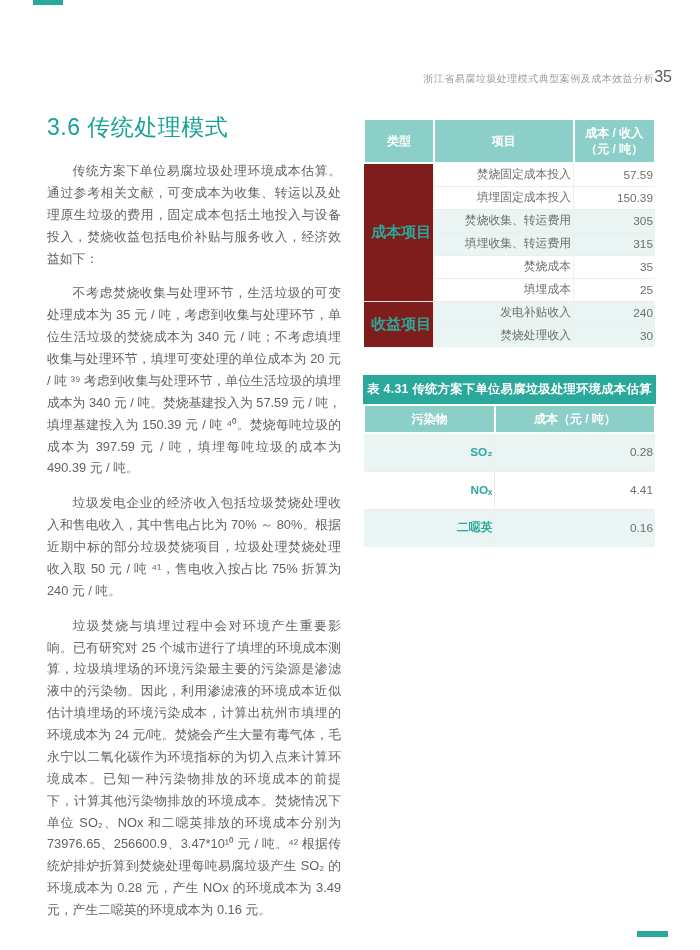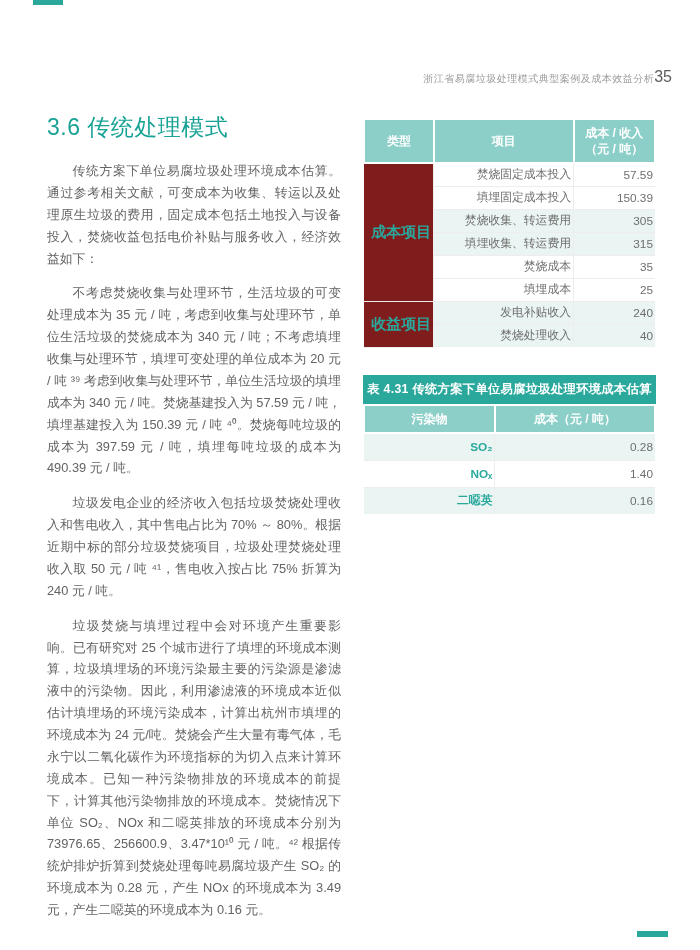--- a/index.html
+++ b/index.html
@@ -103,21 +103,21 @@
     color: #2aa89c;
     font-weight: bold;
     font-size: 15px;
     background: #7f1d1d;
   }
   .data-table td.tint { background: #eaf5f3; margin-left: 33px; }
   .data-table td.pollutant {
     color: #2aa89c;
     font-weight: bold;
   }
-  #table-env td { height: 27px; }
+  #table-env td { height: 38px; }
 
   .source-note {
     margin-top: 10px;
     font-size: 10.8px;
     line-height: 1.55;
     color: #7c7c7c;
   }
   .source-note .label {
     font-weight: bold;
     color: #5d5d5d;
@@ -188,21 +188,21 @@
         <td>填埋成本</td>
         <td>25</td>
       </tr>
       <tr>
         <td class="group-label" rowspan="2">收益项目</td>
         <td class="tint">发电补贴收入</td>
         <td class="tint">240</td>
       </tr>
       <tr>
         <td class="tint">焚烧处理收入</td>
-        <td class="tint">40</td>
+        <td class="tint">30</td>
       </tr>
     </tbody>
       </table>
   </div>
 
 
   <div class="gap-between-tables"></div>
 
   <div>
     <div class="table-title">表 4.31 传统方案下单位易腐垃圾处理环境成本估算</div>
@@ -215,21 +215,21 @@
           <tr>
         <th>污染物</th>
         <th>成本（元 / 吨）</th>
       </tr>
       <tr>
         <td class="tint pollutant">SO₂</td>
         <td class="tint">0.28</td>
       </tr>
       <tr>
         <td class="pollutant">NOₓ</td>
-        <td>1.40</td>
+        <td>4.41</td>
       </tr>
       <tr>
         <td class="tint pollutant">二噁英</td>
         <td class="tint">0.16</td>
       </tr>
     </tbody>
       </table>
   </div>
 
 

